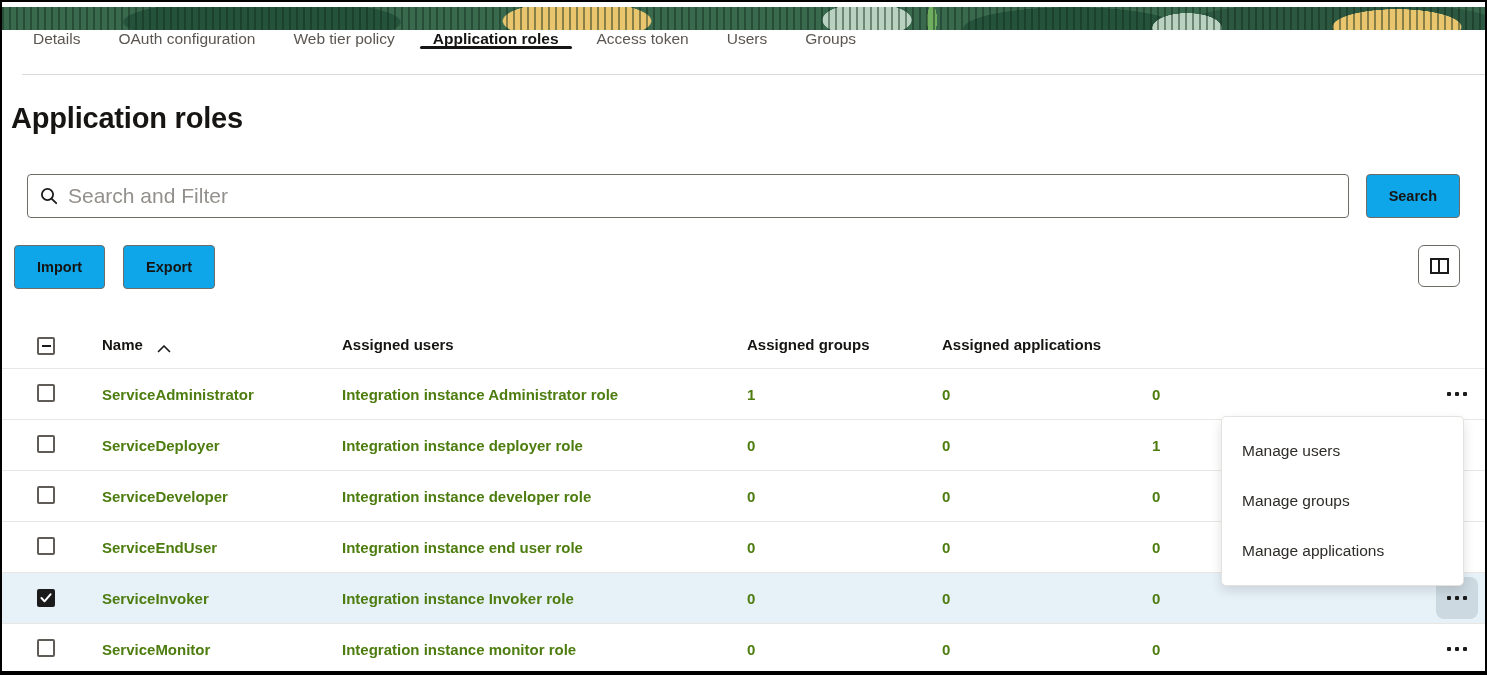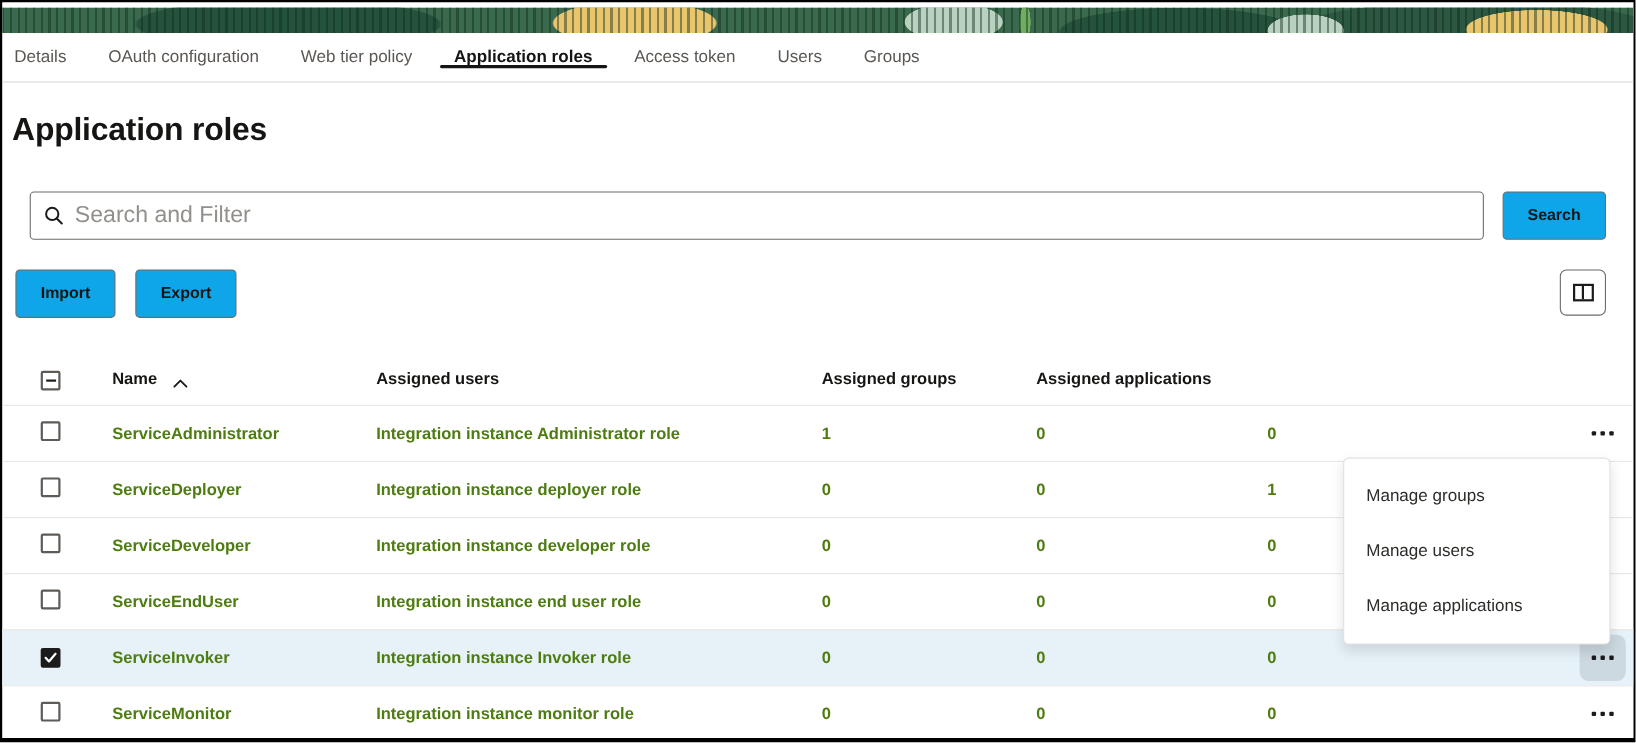--- a/index.html
+++ b/index.html
@@ -35,24 +35,25 @@
       radial-gradient(closest-side, #24523b 98%, rgba(0,0,0,0)),
       radial-gradient(closest-side, #2c5740 98%, rgba(0,0,0,0));
     background-repeat: no-repeat, no-repeat, no-repeat, no-repeat, no-repeat, no-repeat, no-repeat, no-repeat, no-repeat;
     background-size: auto, 150px 40px, 130px 36px, 90px 34px, 70px 30px, 10px 30px, 280px 46px, 220px 44px, 320px 48px;
     background-position: 0 0, 500px -6px, 1330px 2px, 820px -4px, 1150px 6px, 925px -2px, 120px -8px, 960px 0px, 1180px -6px;
   }
 
   
   .tabbar {
     display: flex;
-    align-items: center;
+    align-items: flex-start;
     height: 45px;
     border-bottom: 1px solid #dcdad7;
     padding-left: 0;
+    margin-left: 20px;
   }
   .tab {
     position: relative;
     display: flex;
     align-items: center;
     padding: 0 19px;
     font-size: 15.5px;
     color: #5b5652;
     cursor: pointer;
     white-space: nowrap;
@@ -378,18 +379,18 @@
             <i></i>
             <i></i>
             <i></i>
           </button>
         </div>
     </div>
 
   </div>
 
   <div class="context-menu">
+    <div class="menu-item">Manage users</div>
     <div class="menu-item">Manage groups</div>
-    <div class="menu-item">Manage users</div>
     <div class="menu-item">Manage applications</div>
   </div>
 
 </div>
 
 </body></html>

